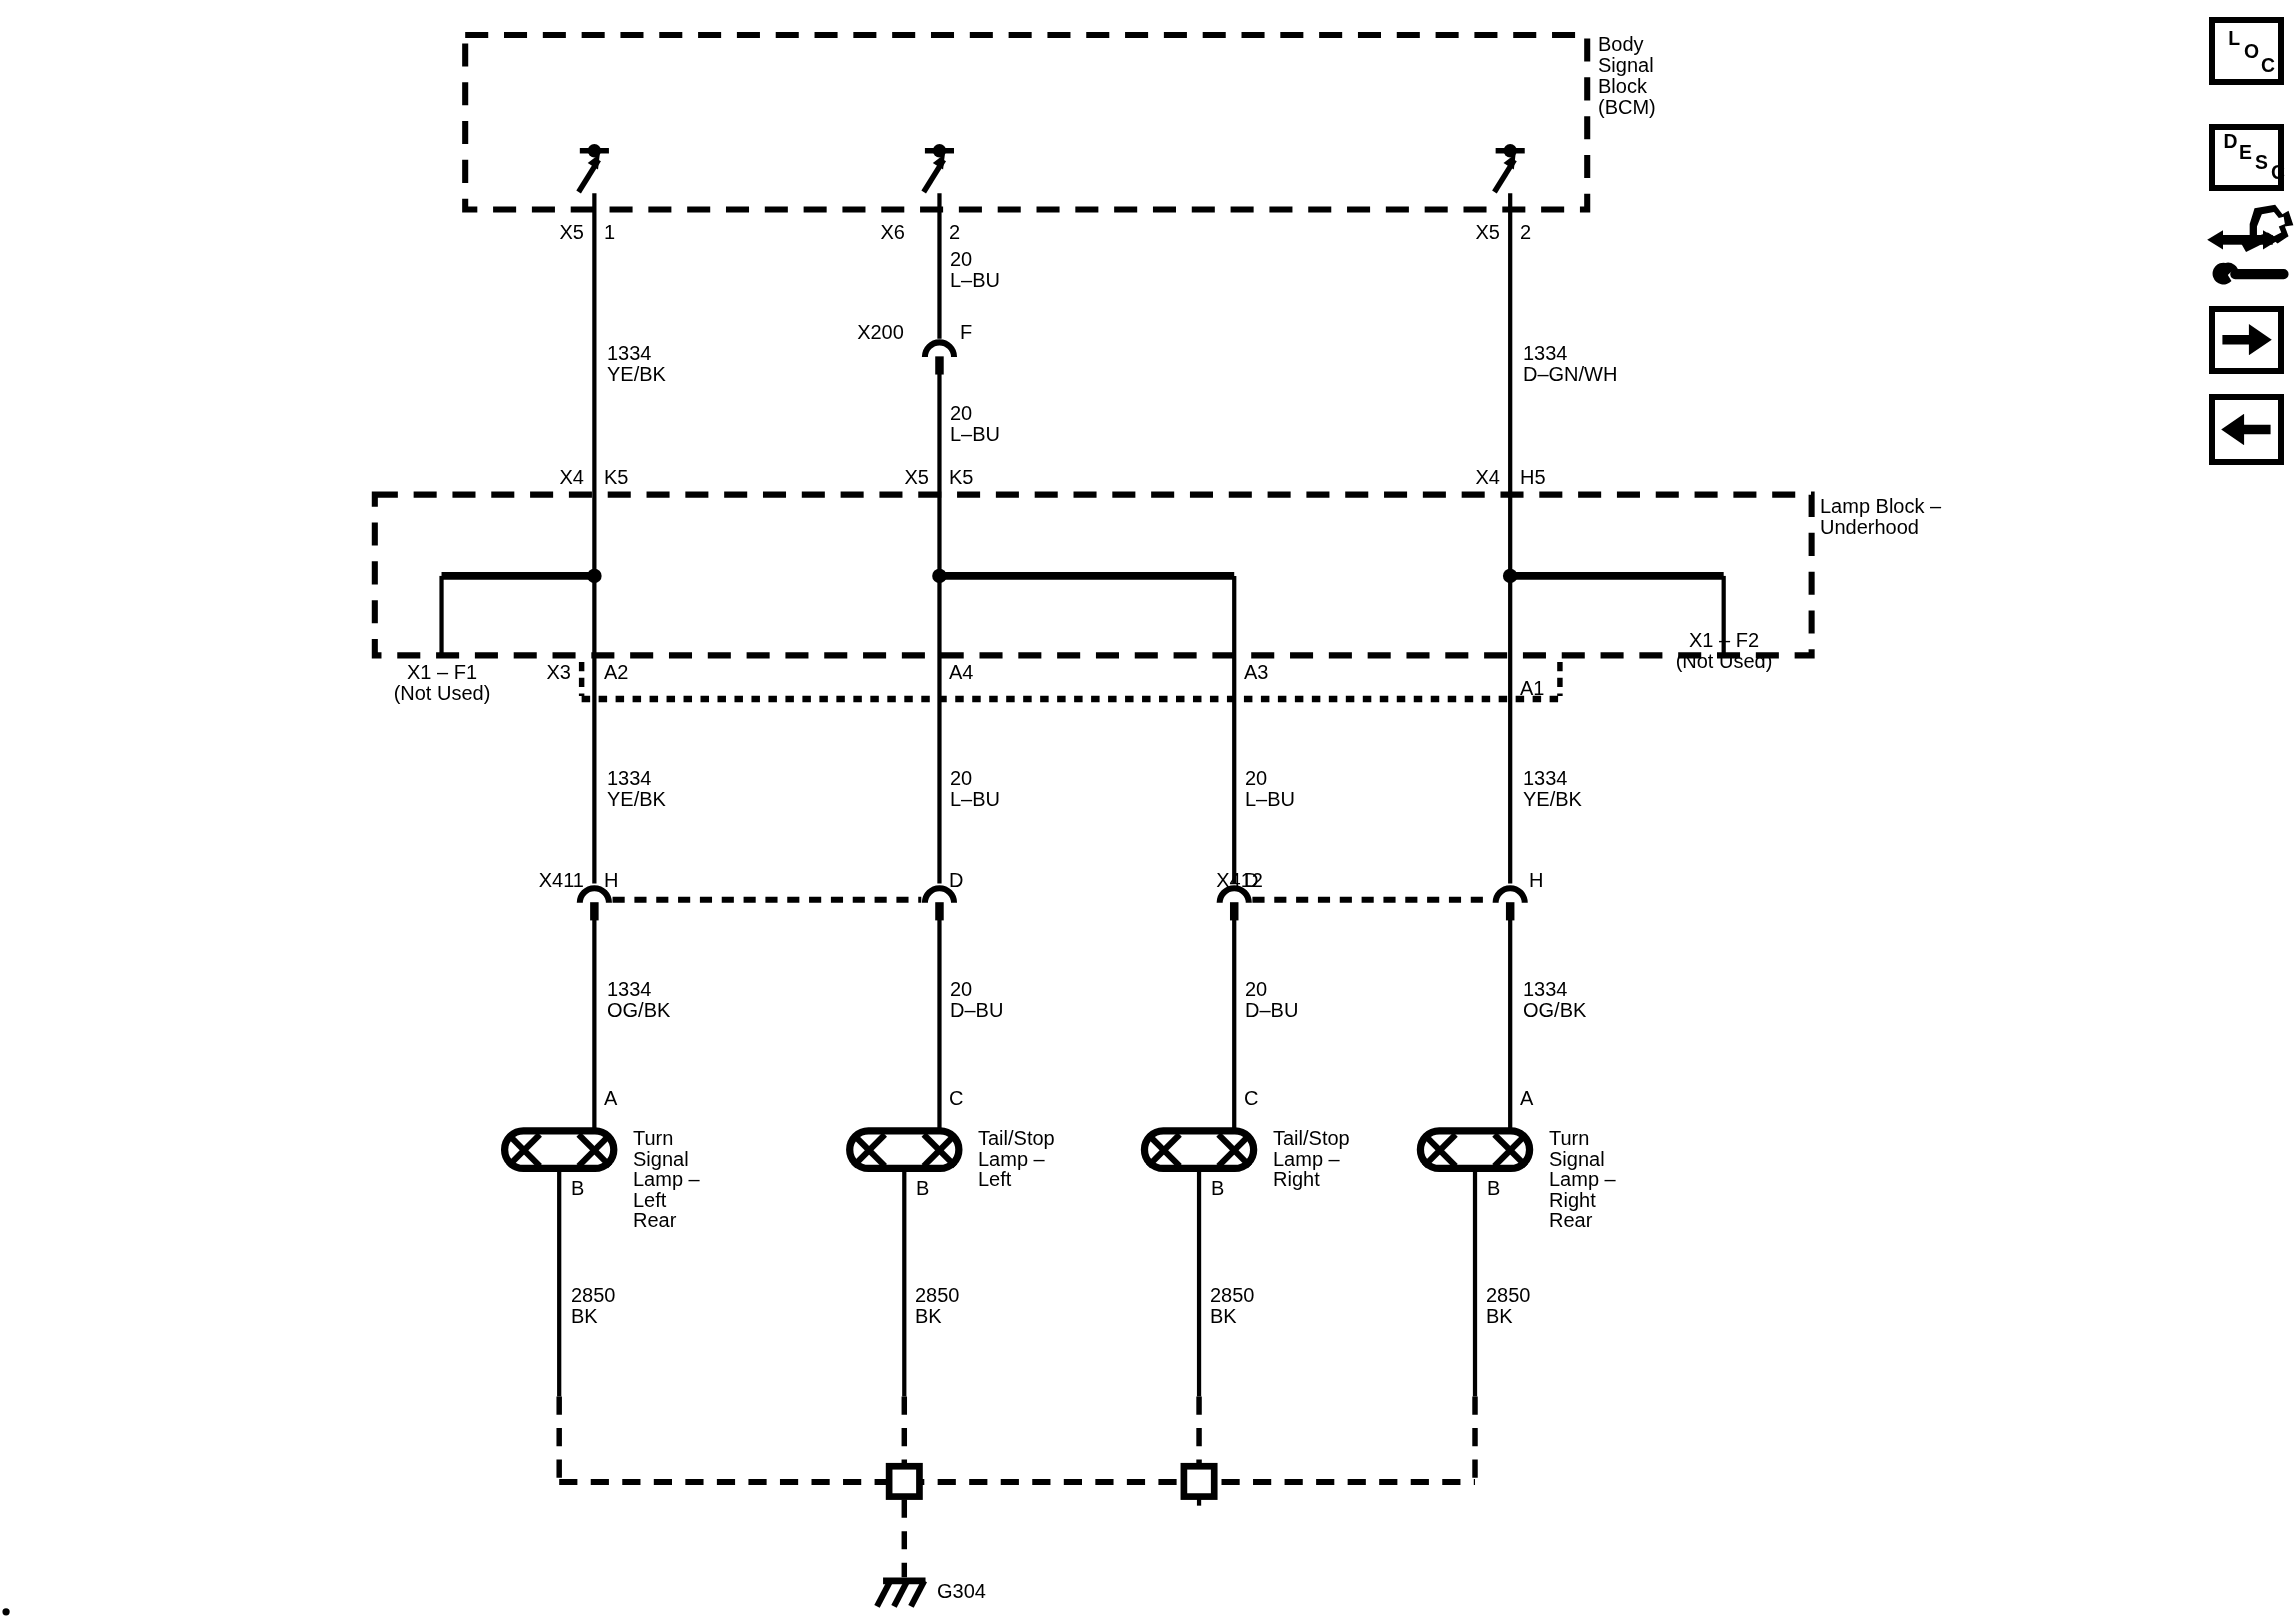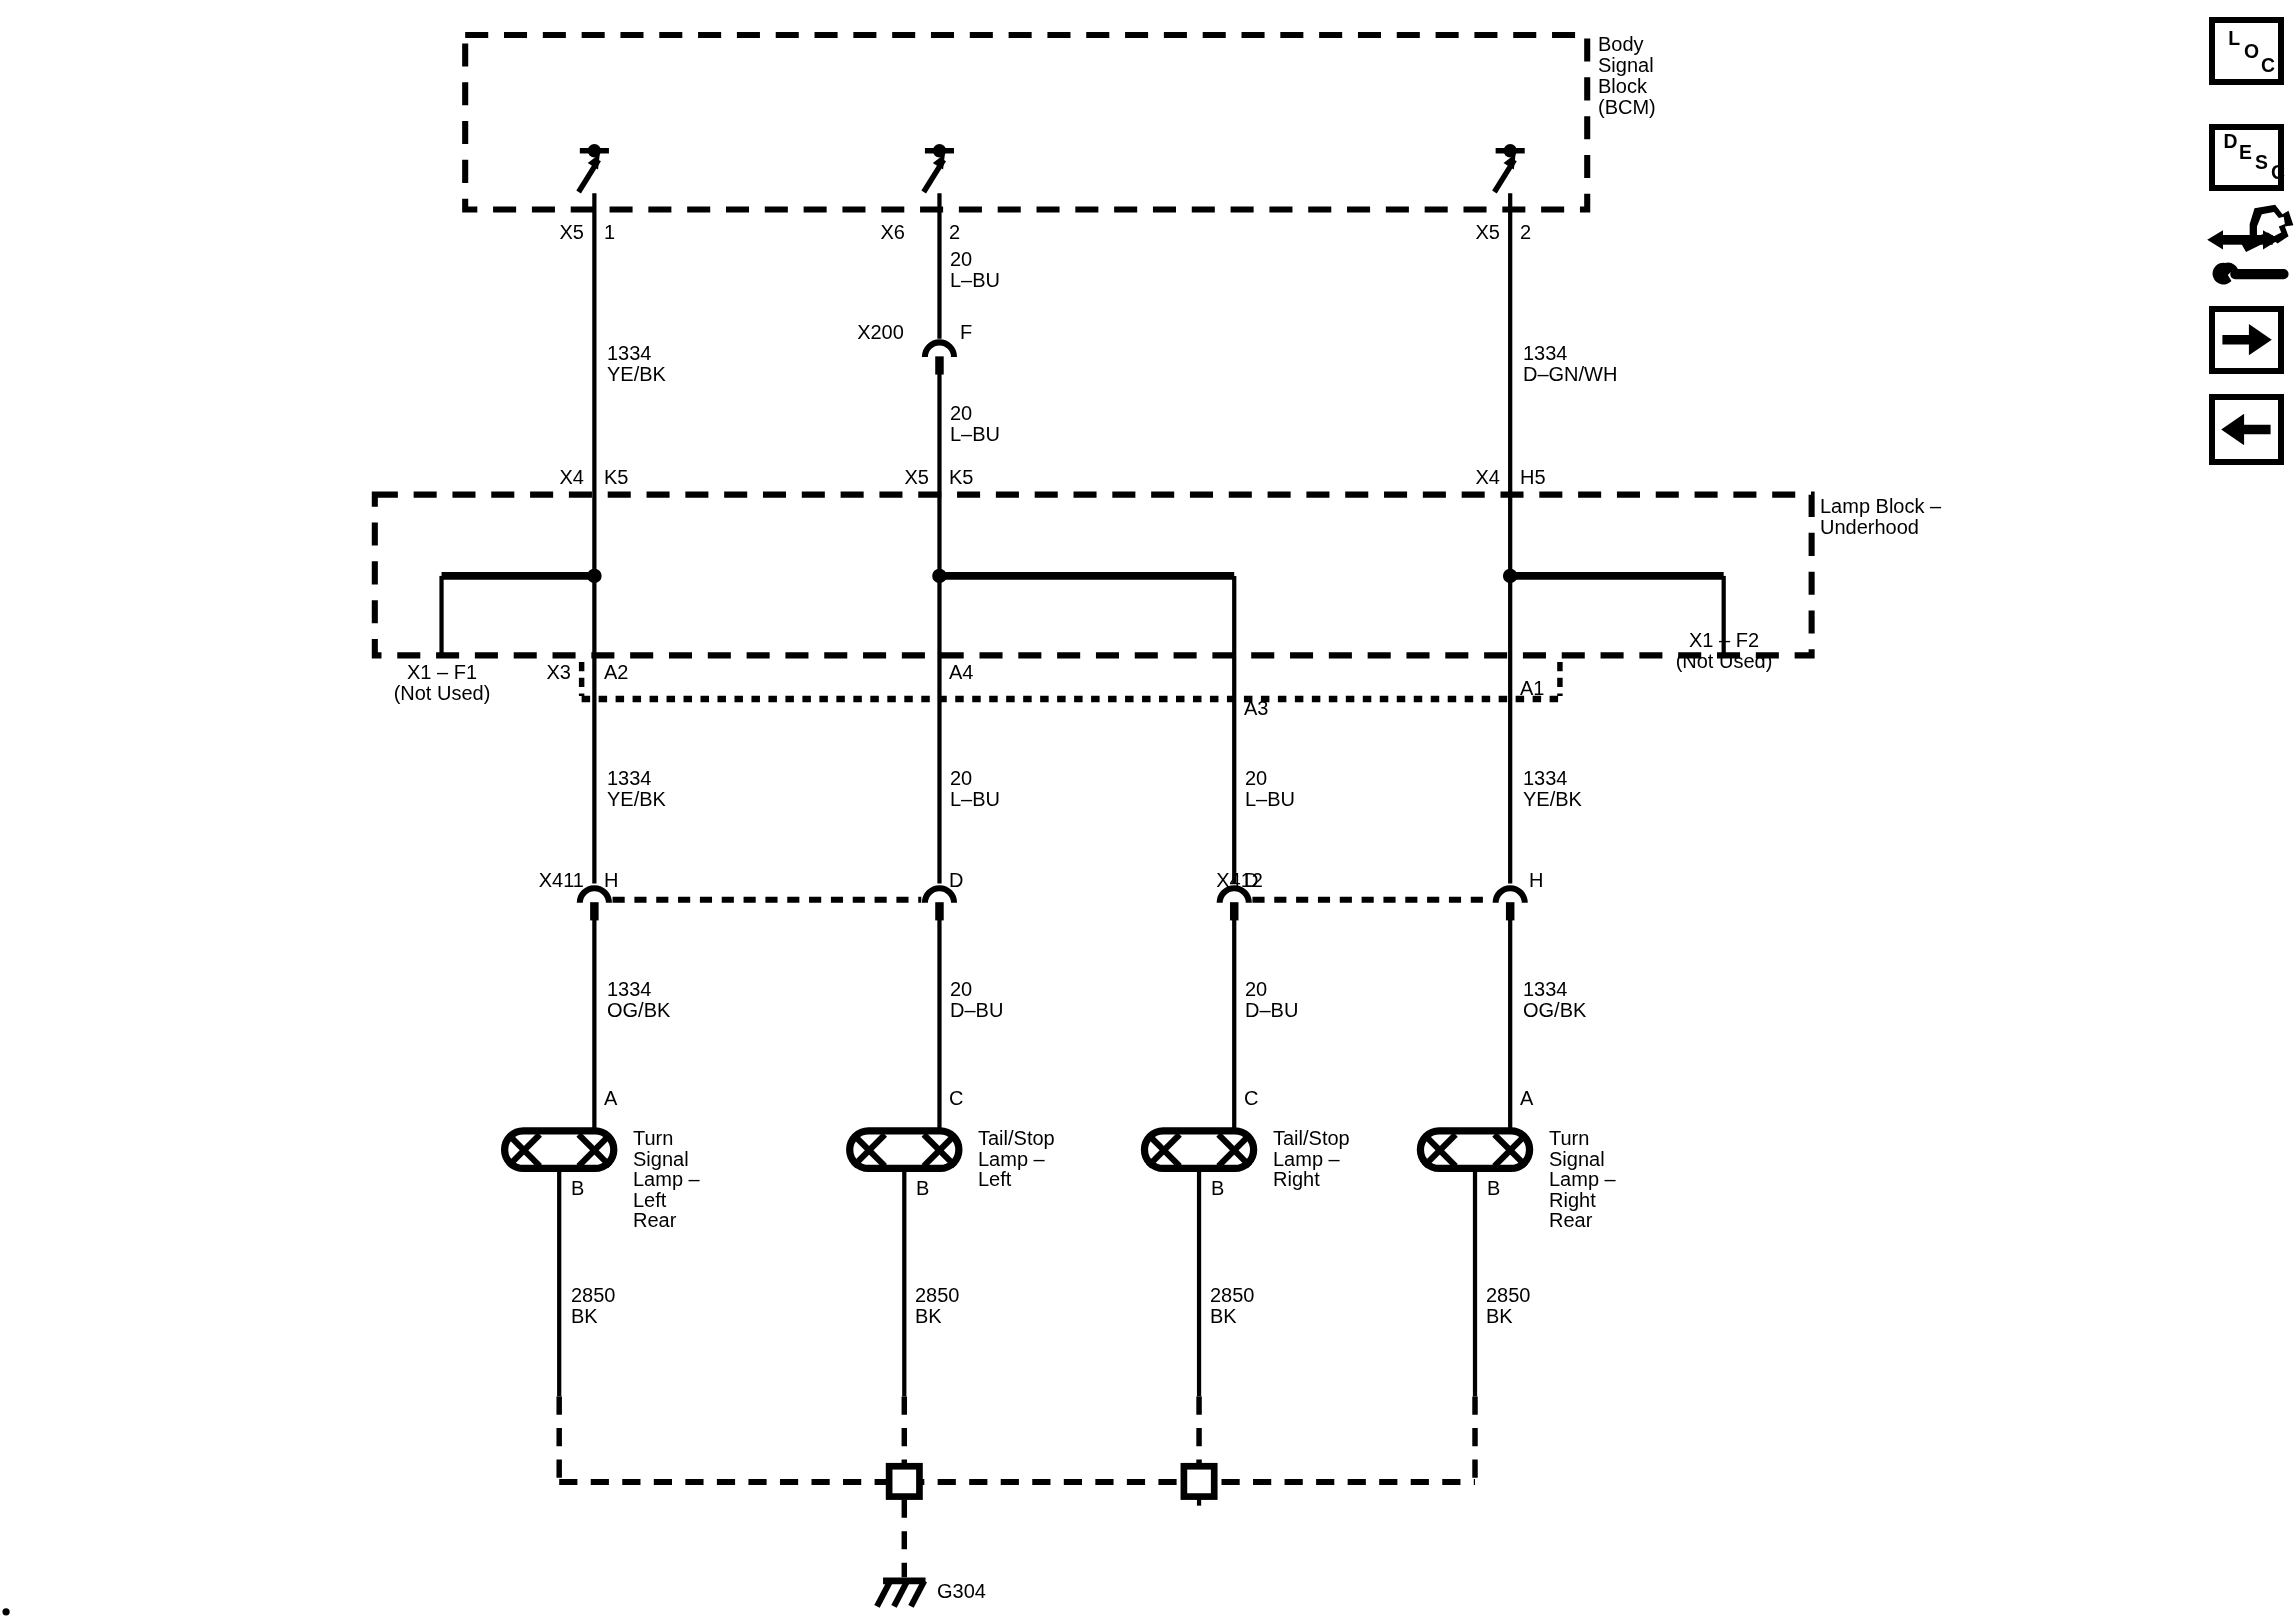--- a/index.html
+++ b/index.html
@@ -192,21 +192,21 @@
     <span>Underhood</span>
   </div>
 
   <div class="lbl blk c" style="left:351px;top:662px;width:182px;">
     <span>X1 – F1</span>
     <span>(Not Used)</span>
   </div>
   <div class="lbl r" style="left:498px;top:662px;width:73px;">X3</div>
   <div class="lbl" style="left:604px;top:662px;">A2</div>
   <div class="lbl" style="left:949px;top:662px;">A4</div>
-  <div class="lbl" style="left:1244px;top:698px;">A3</div>
+  <div class="lbl" style="left:1244px;top:662px;">A3</div>
   <div class="lbl" style="left:1520px;top:678px;">A1</div>
   <div class="lbl blk c" style="left:1633px;top:630px;width:182px;">
     <span>X1 – F2</span>
     <span>(Not Used)</span>
   </div>
 
   <div class="lbl blk" style="left:607px;top:768px;">
     <span>1334</span>
       <span>YE/BK</span>
   </div>

